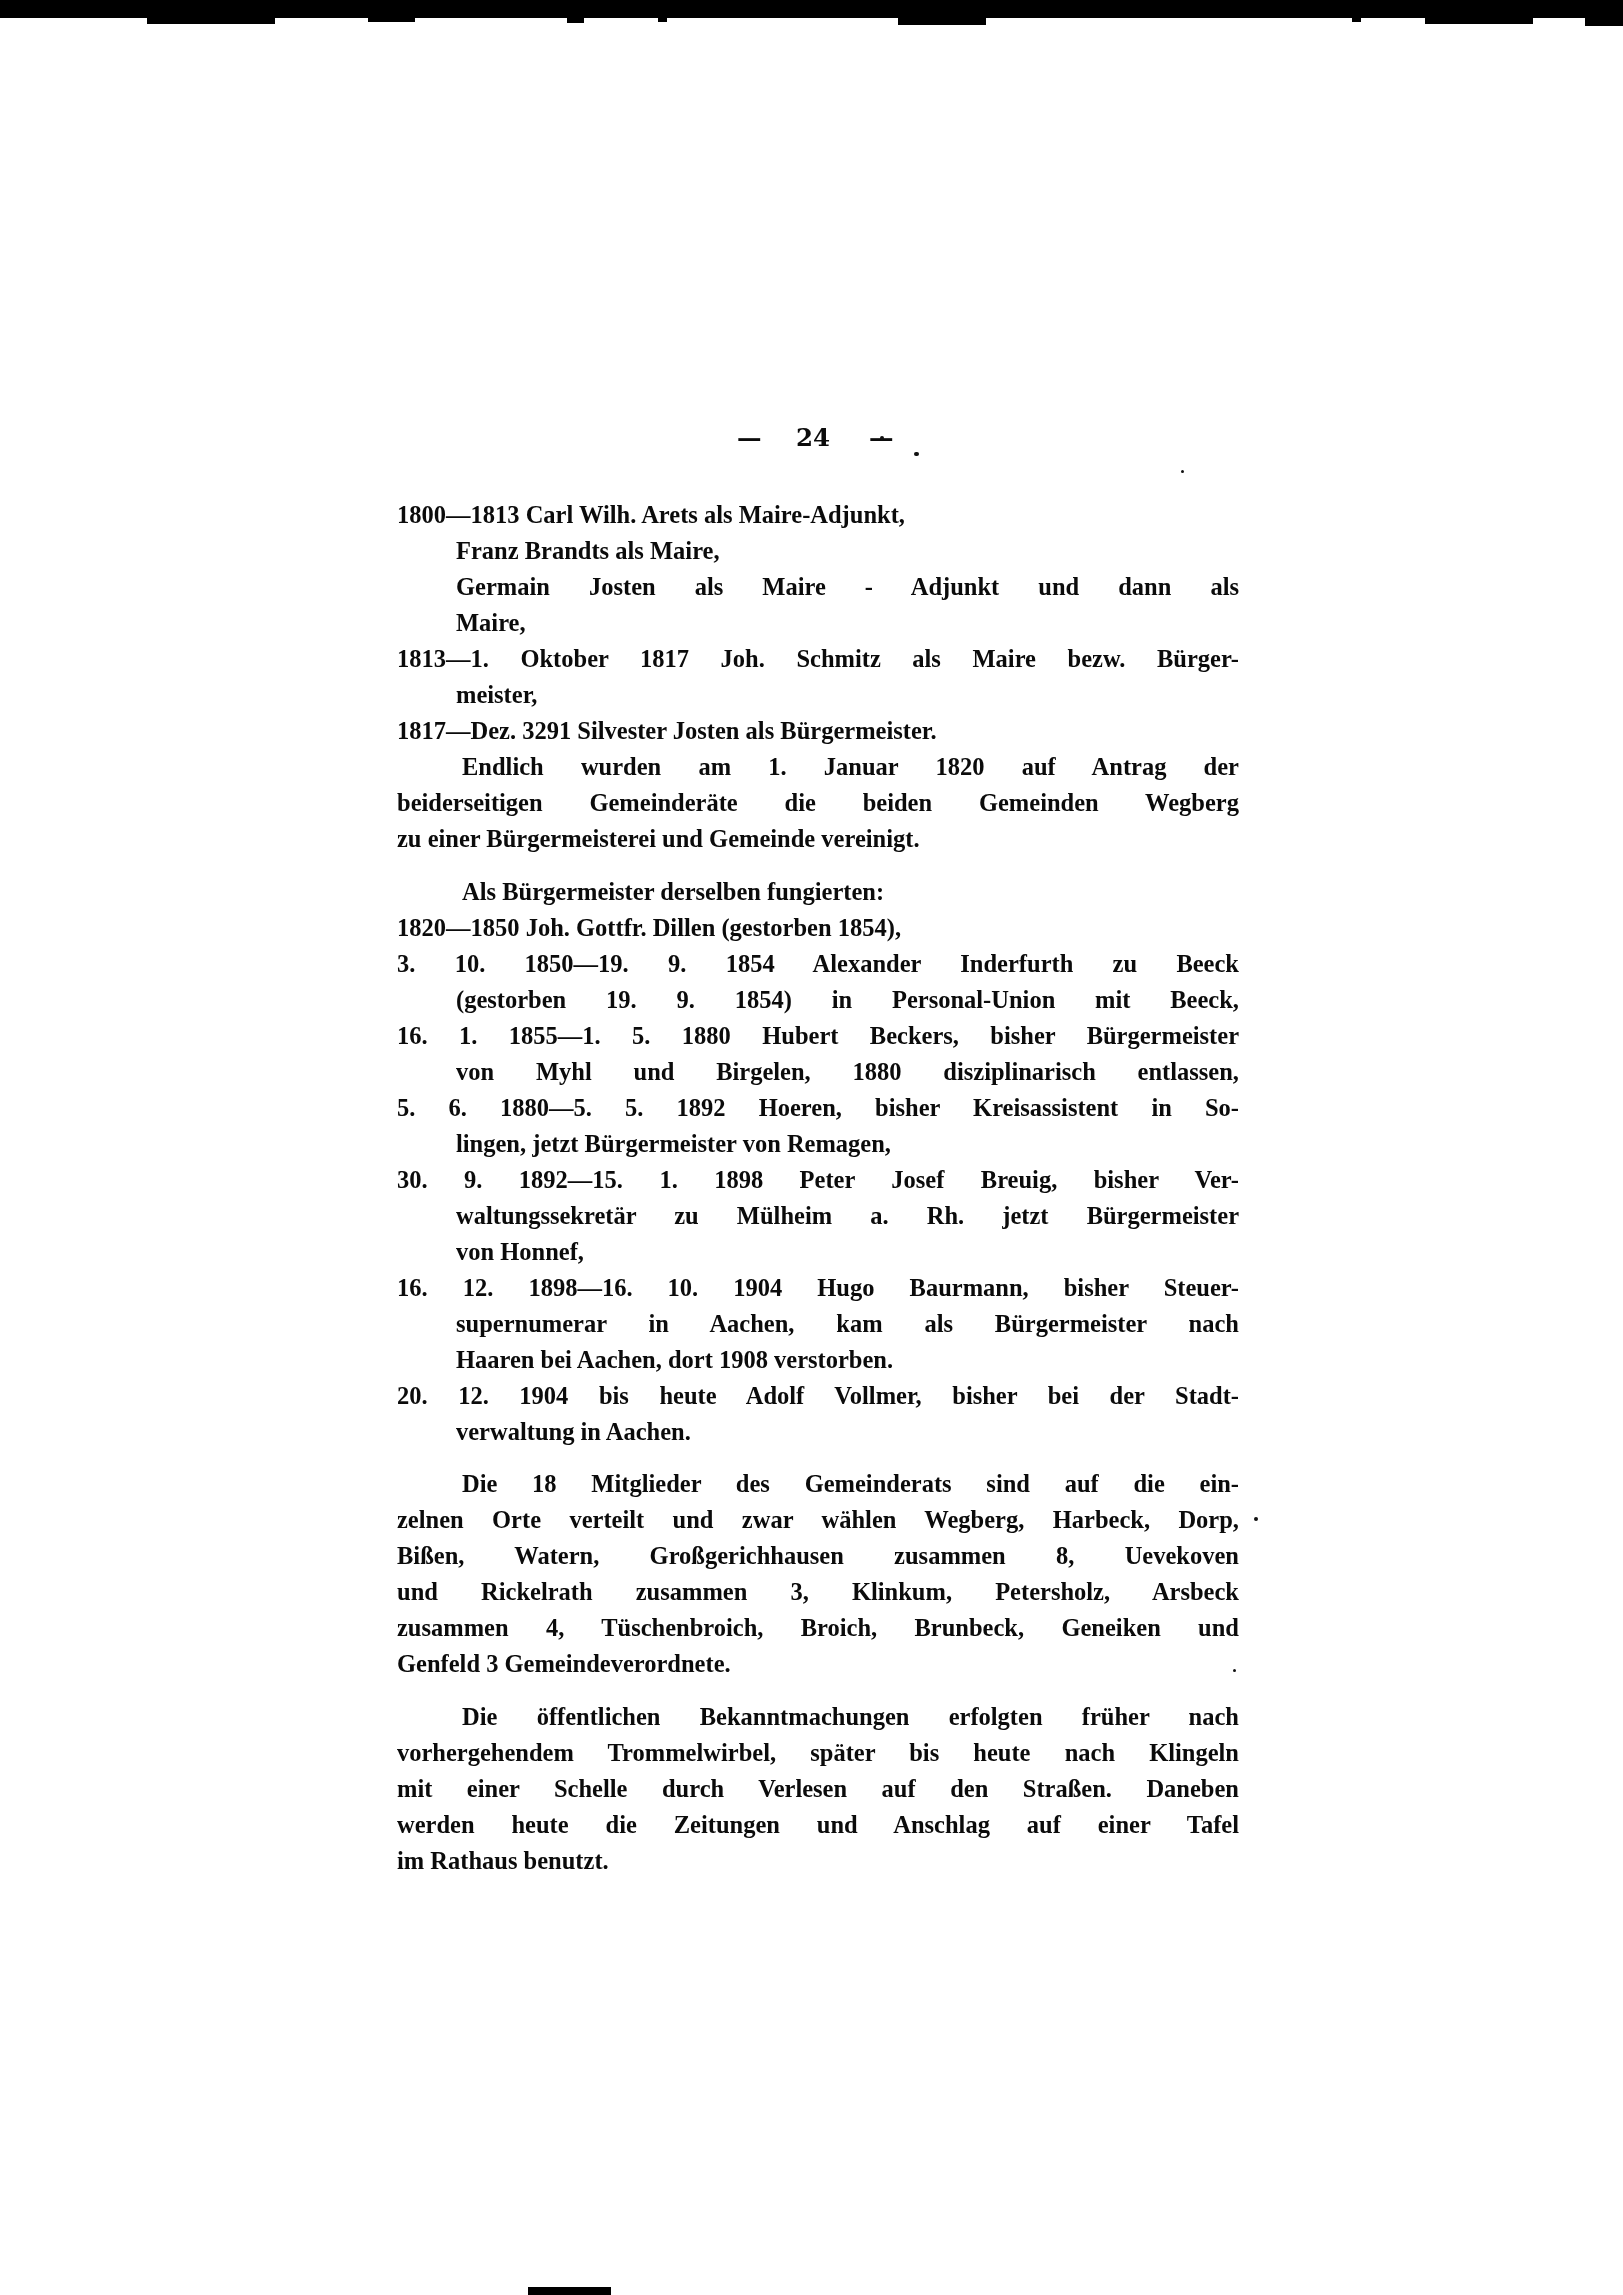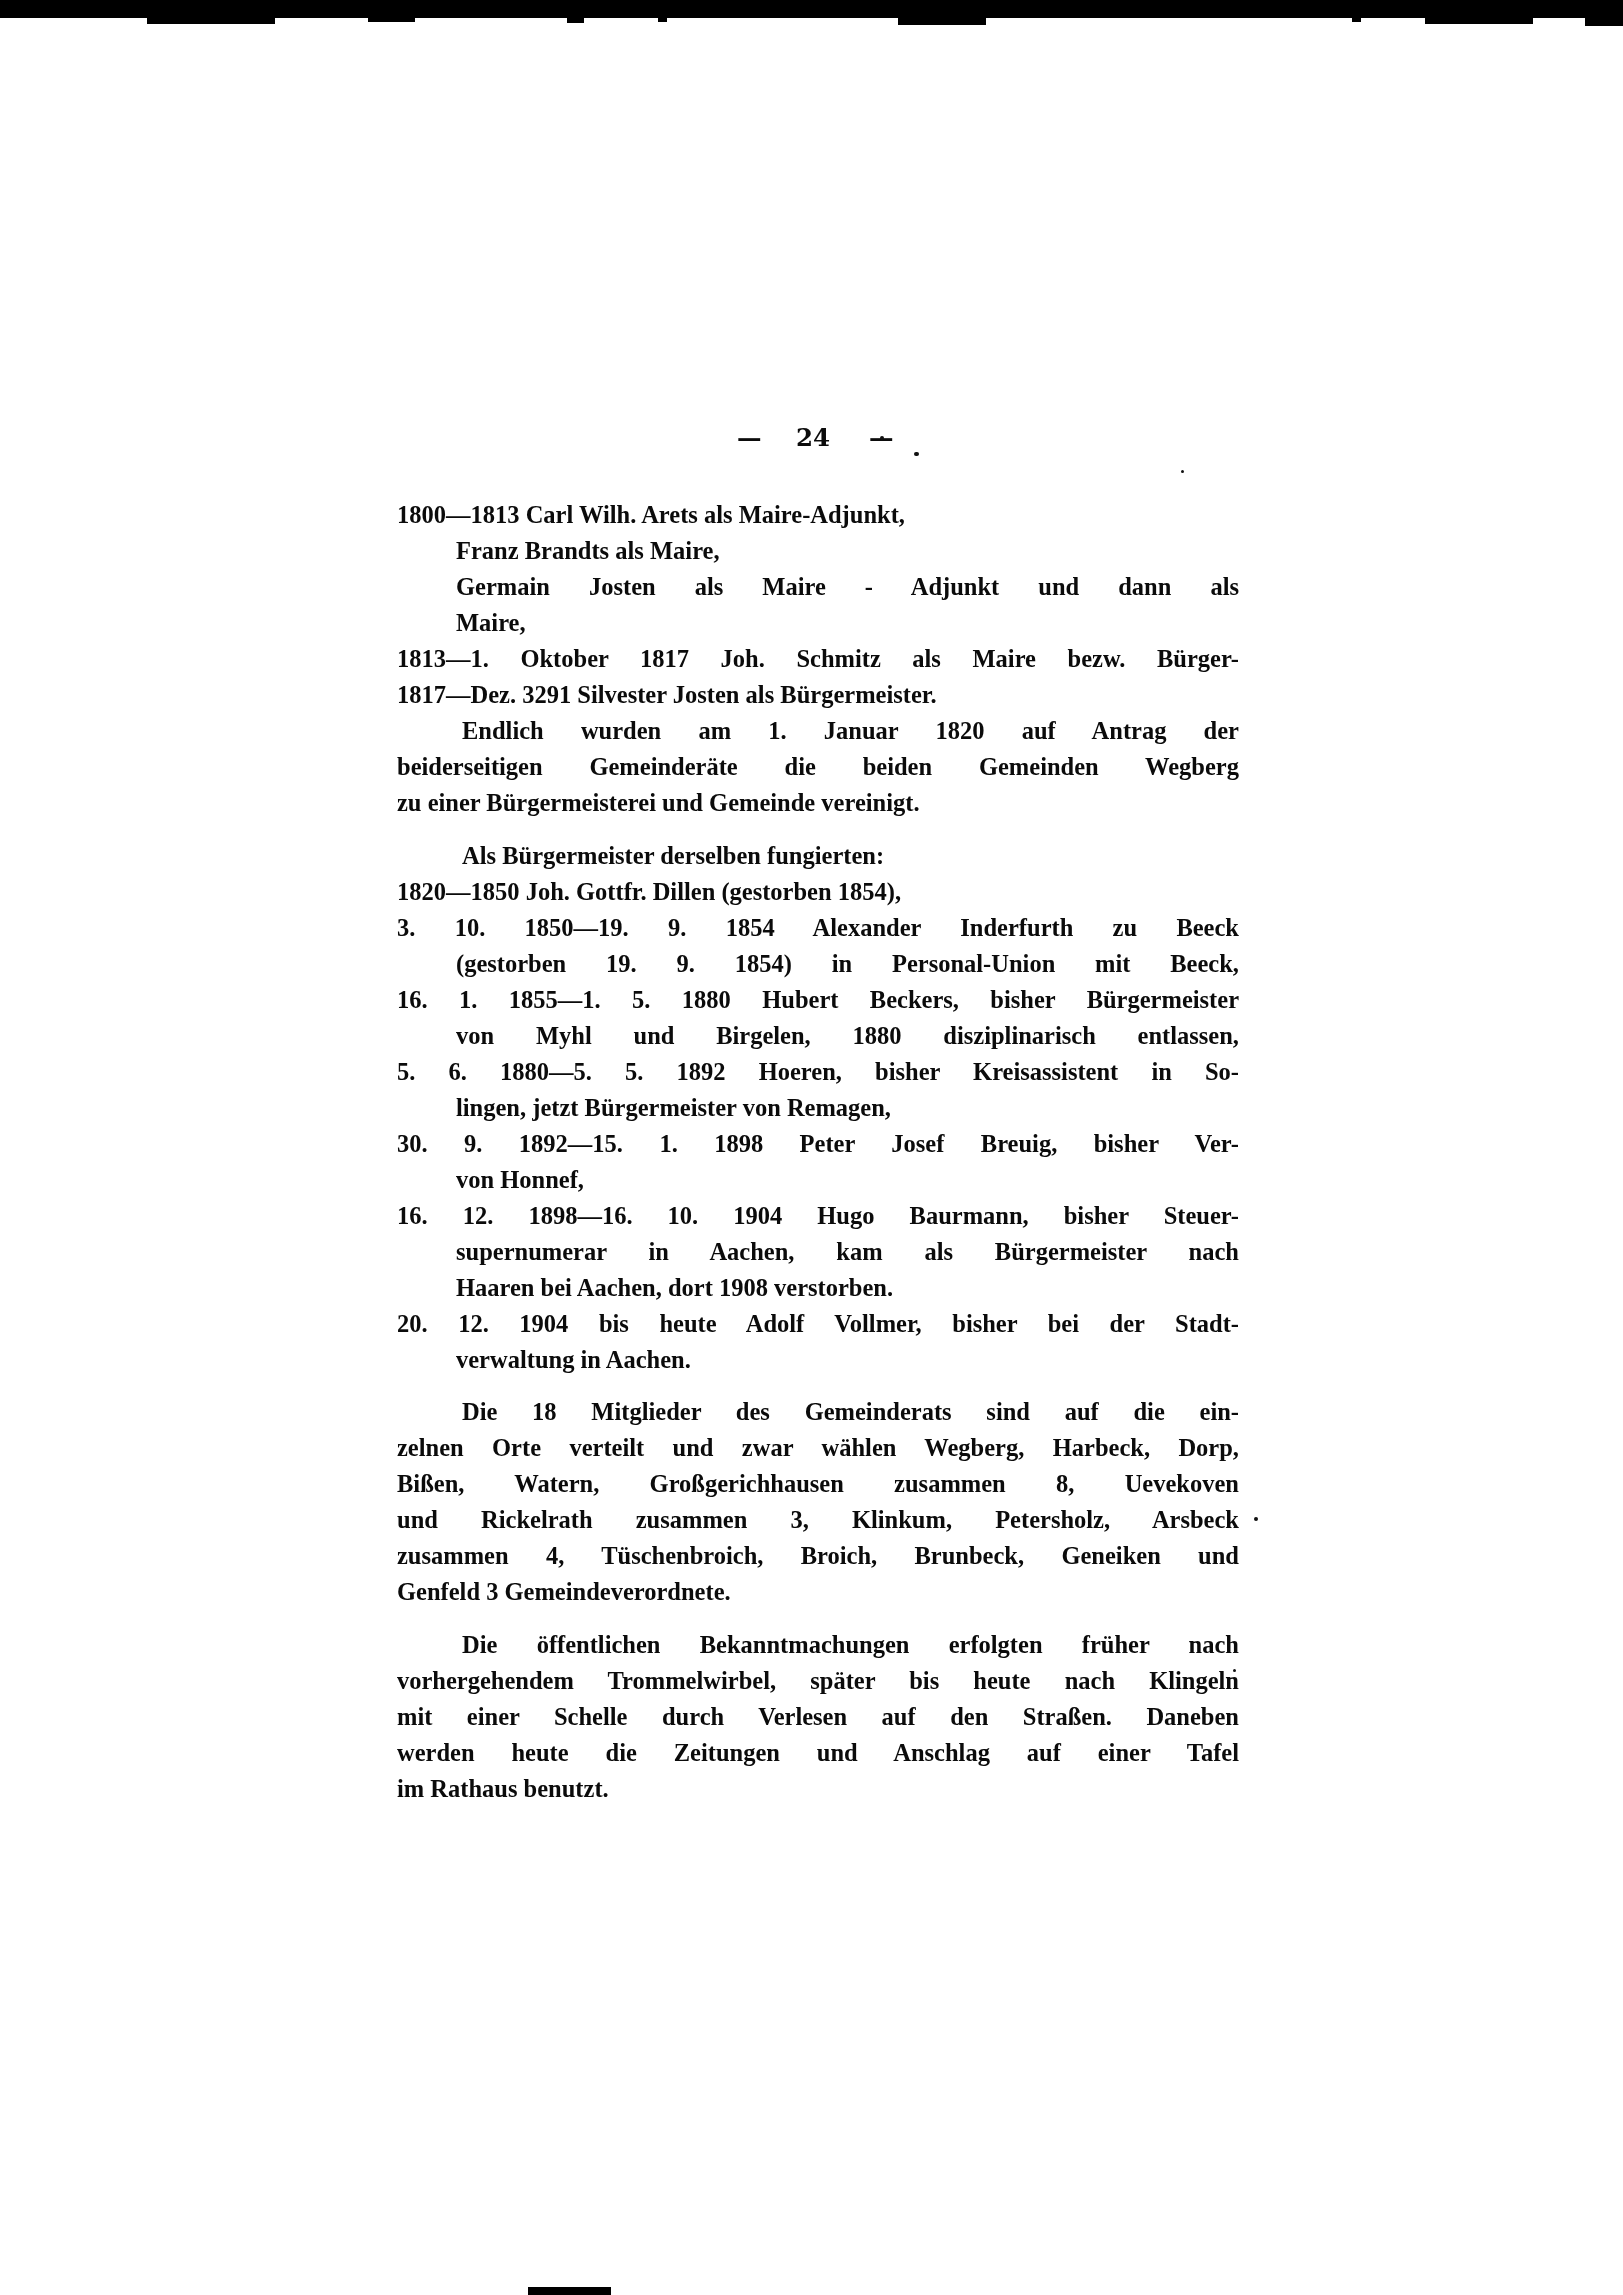--- a/index.html
+++ b/index.html
@@ -99,34 +99,36 @@
     <span class="hdot"></span>
     <span class="hperiod"></span>
   </div>
 
   <div class="text-block" id="text-block">
       <div class="line">1800—1813 Carl Wilh. Arets als Maire-Adjunkt,</div>
       <div class="line ind-cont">Franz Brandts als Maire,</div>
       <div class="line j ind-cont">Germain Josten als Maire - Adjunkt und dann als</div>
       <div class="line ind-cont">Maire,</div>
       <div class="line j">1813—1. Oktober 1817 Joh. Schmitz als Maire bezw. Bürger-</div>
+      <div class="line ind-cont">meister,</div>
       <div class="line">1817—Dez. 3291 Silvester Josten als Bürgermeister.</div>
       <div class="line j ind-para">Endlich wurden am 1. Januar 1820 auf Antrag der</div>
       <div class="line j">beiderseitigen Gemeinderäte die beiden Gemeinden Wegberg</div>
       <div class="line">zu einer Bürgermeisterei und Gemeinde vereinigt.</div>
       <div class="gap"></div>
       <div class="line ind-para">Als Bürgermeister derselben fungierten:</div>
       <div class="line">1820—1850 Joh. Gottfr. Dillen (gestorben 1854),</div>
       <div class="line j">3. 10. 1850—19. 9. 1854 Alexander Inderfurth zu Beeck</div>
       <div class="line j ind-cont">(gestorben 19. 9. 1854) in Personal-Union mit Beeck,</div>
       <div class="line j">16. 1. 1855—1. 5. 1880 Hubert Beckers, bisher Bürgermeister</div>
       <div class="line j ind-cont">von Myhl und Birgelen, 1880 disziplinarisch entlassen,</div>
       <div class="line j">5. 6. 1880—5. 5. 1892 Hoeren, bisher Kreisassistent in So-</div>
       <div class="line ind-cont">lingen, jetzt Bürgermeister von Remagen,</div>
       <div class="line j">30. 9. 1892—15. 1. 1898 Peter Josef Breuig, bisher Ver-</div>
+      <div class="line j ind-cont">waltungssekretär zu Mülheim a. Rh. jetzt Bürgermeister</div>
       <div class="line ind-cont">von Honnef,</div>
       <div class="line j">16. 12. 1898—16. 10. 1904 Hugo Baurmann, bisher Steuer-</div>
       <div class="line j ind-cont">supernumerar in Aachen, kam als Bürgermeister nach</div>
       <div class="line ind-cont">Haaren bei Aachen, dort 1908 verstorben.</div>
       <div class="line j">20. 12. 1904 bis heute Adolf Vollmer, bisher bei der Stadt-</div>
       <div class="line ind-cont">verwaltung in Aachen.</div>
       <div class="gap"></div>
       <div class="line j ind-para">Die 18 Mitglieder des Gemeinderats sind auf die ein-</div>
       <div class="line j">zelnen Orte verteilt und zwar wählen Wegberg, Harbeck, Dorp,</div>
       <div class="line j">Bißen, Watern, Großgerichhausen zusammen 8, Uevekoven</div>

